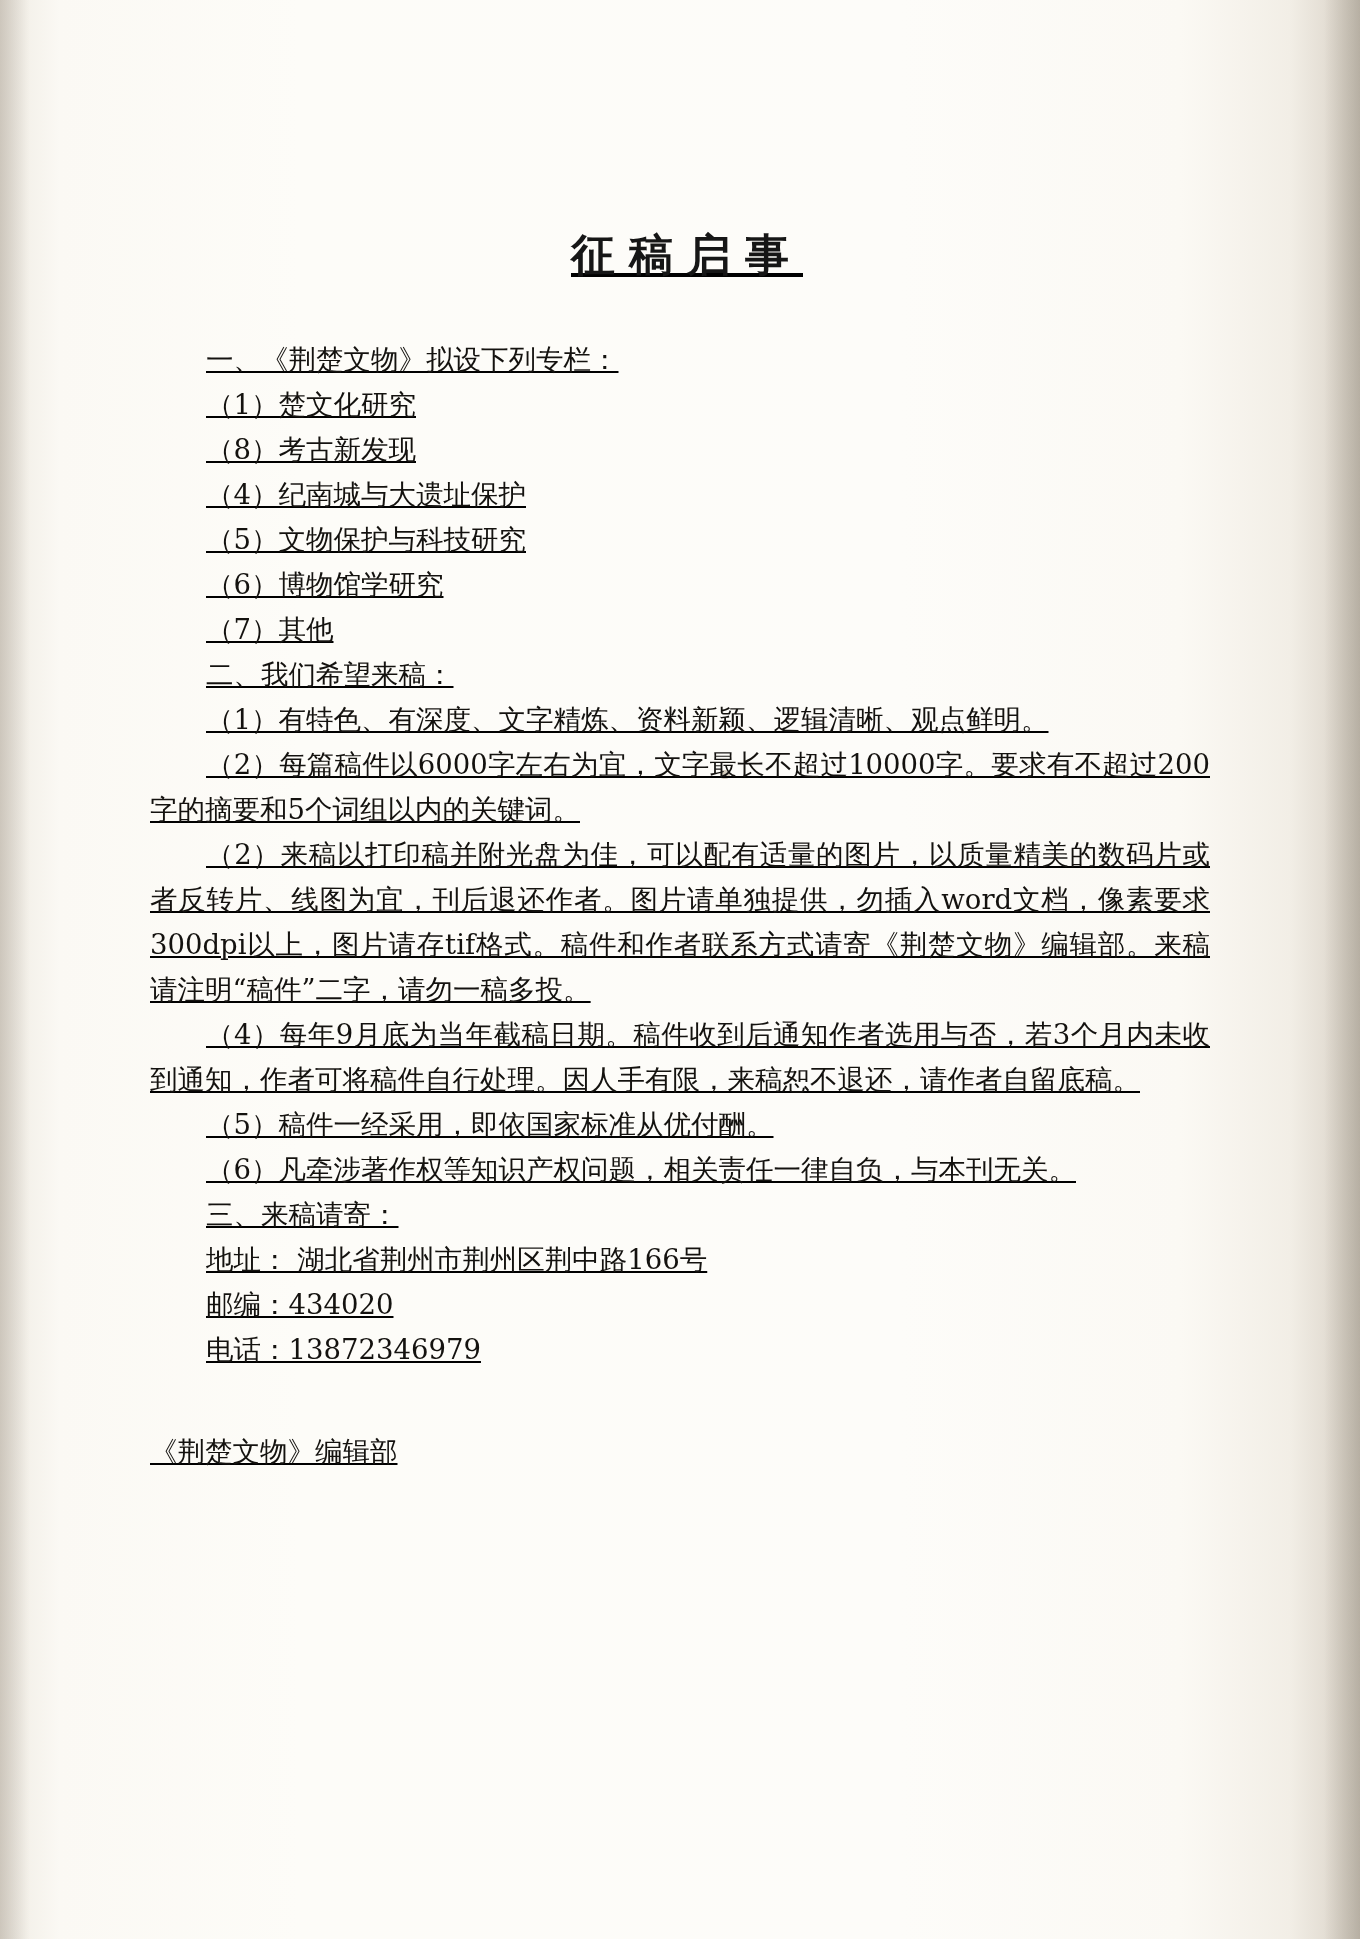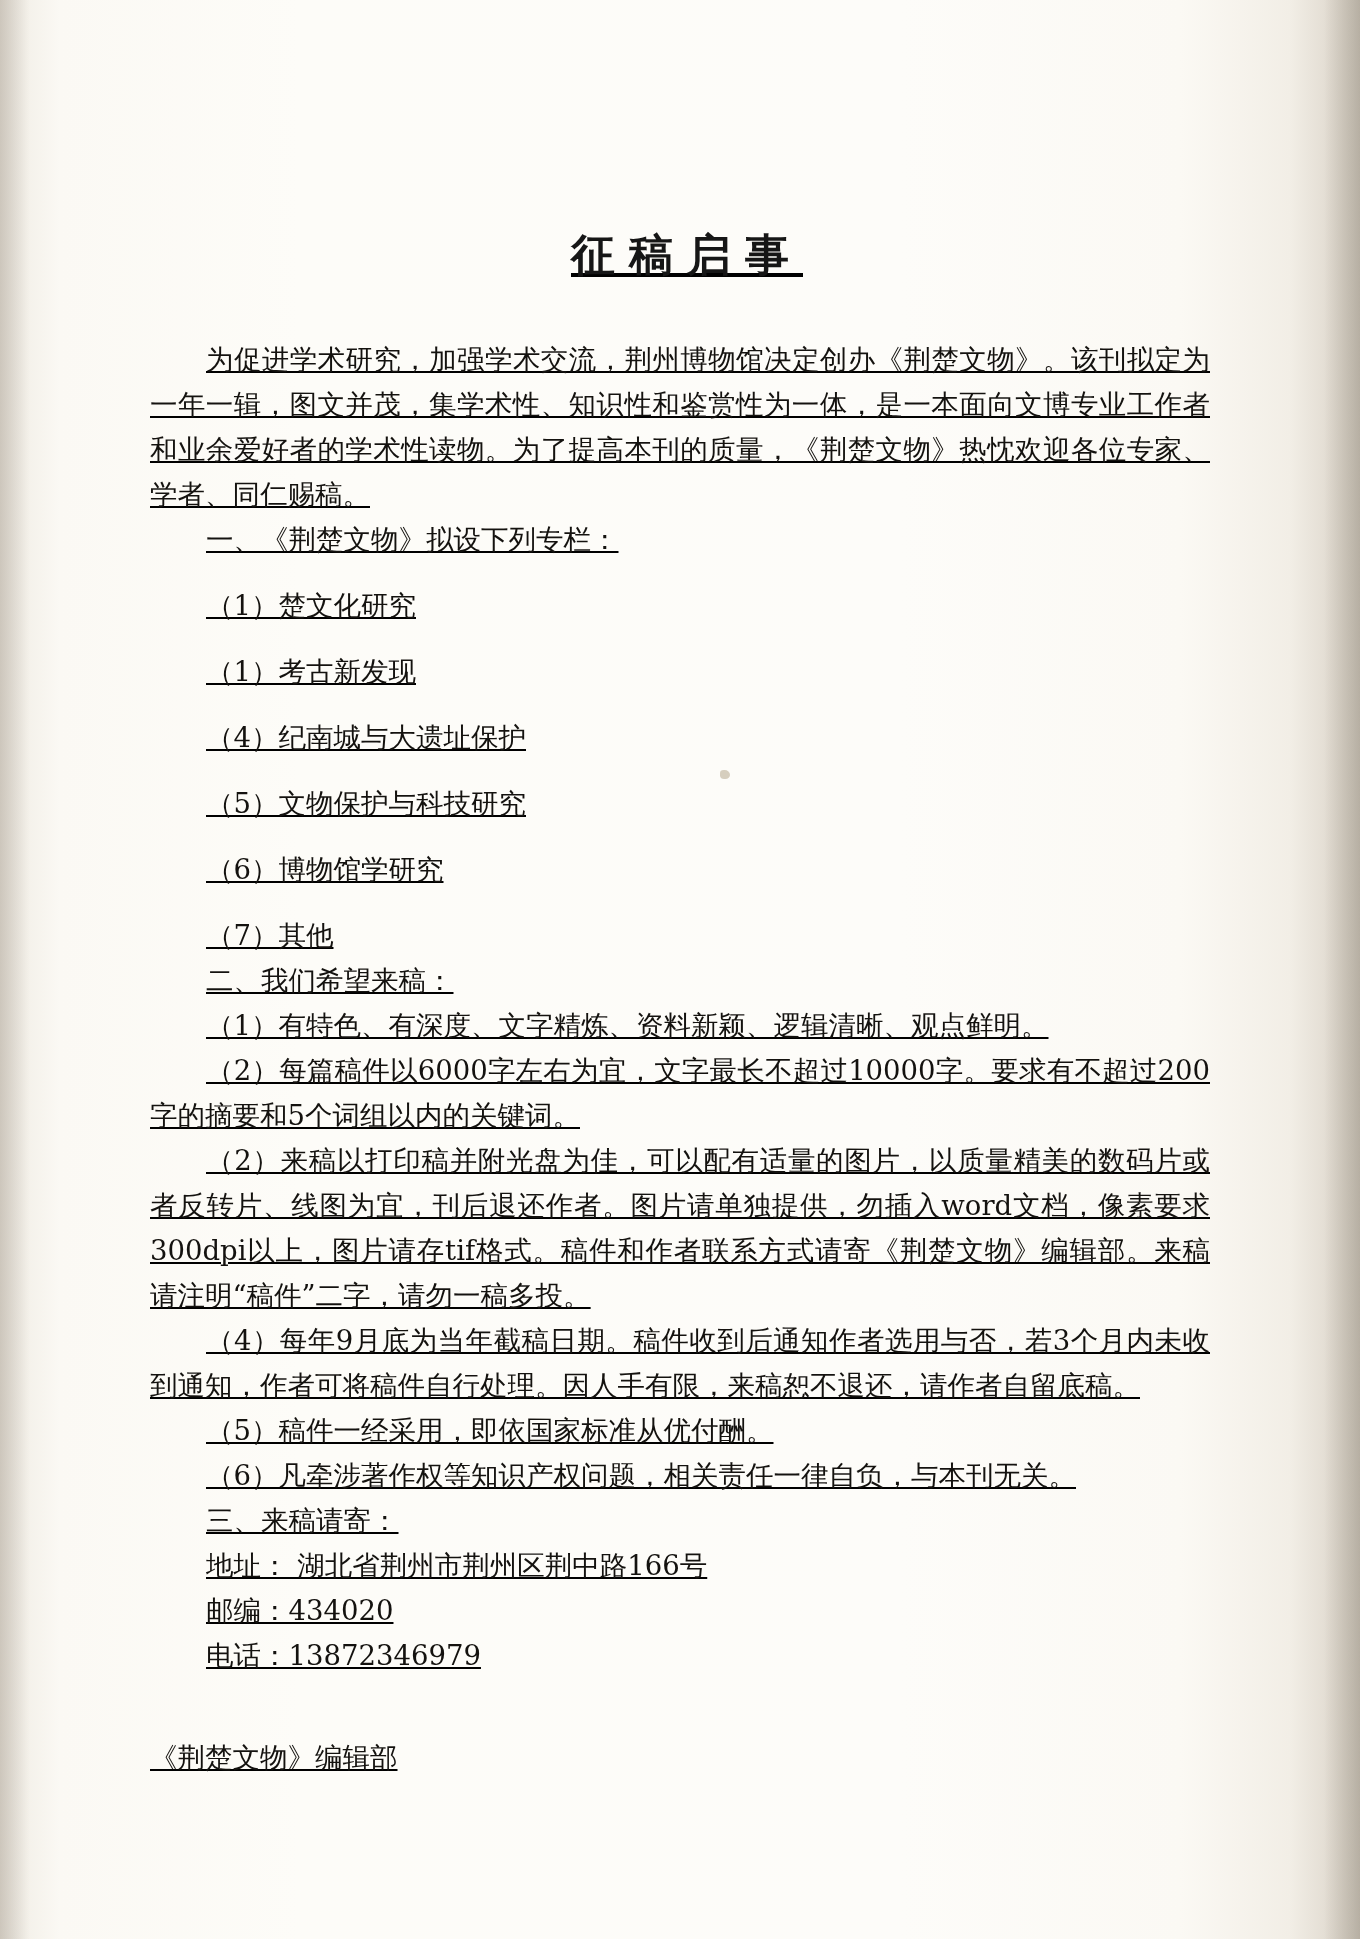--- a/index.html
+++ b/index.html
@@ -67,21 +67,21 @@
     line-height: 45px;
     text-align: justify;
     text-justify: inter-ideograph;
   }
 
   p {
     margin: 0;
   }
 
   .indent2 { text-indent: 56px; }
-  .indent-list { padding-left: 56px; text-indent: 0; margin-top: 21px; }
+  .indent-list { padding-left: 56px; text-indent: 0; }
   .indent-head { text-indent: 56px; }
 
   .addr-line {
     text-indent: 56px;
   }
 
   .signature {
     margin-top: 62px;
     text-align: left;
     padding-right: 122px;
@@ -108,25 +108,24 @@
   <div id="left-shadow"></div>
   <div id="edge-shadow"></div>
   <div class="speck"></div>
 
   <div id="content">
 
     <h1 class="doc-title">征稿启事</h1>
 
     <div class="body-block">
 
-      <p class="indent2">为促进学术研究，加强学术交流，荆州博物馆决定创办《荆楚文物》。该刊拟定为一年一辑，图文并茂，集学术性、知识性和鉴赏性为一体，是一本面向文博专业工作者和业余爱好者的学术性读物。为了提高本刊的质量，《荆楚文物》热忱欢迎各位专家、学者、同仁赐稿。</p>
 
       <p class="indent-head">一、《荆楚文物》拟设下列专栏：</p>
       <p class="indent-list">（1）楚文化研究</p>
-      <p class="indent-list">（1）考古新发现</p>
+      <p class="indent-list">（8）考古新发现</p>
       <p class="indent-list">（4）纪南城与大遗址保护</p>
       <p class="indent-list">（5）文物保护与科技研究</p>
       <p class="indent-list">（6）博物馆学研究</p>
       <p class="indent-list">（7）其他</p>
 
       <p class="indent-head">二、我们希望来稿：</p>
       <p class="indent2">（1）有特色、有深度、文字精炼、资料新颖、逻辑清晰、观点鲜明。</p>
       <p class="indent2">（2）每篇稿件以6000字左右为宜，文字最长不超过10000字。要求有不超过200字的摘要和5个词组以内的关键词。</p>
       <p class="indent2">（2）来稿以打印稿并附光盘为佳，可以配有适量的图片，以质量精美的数码片或者反转片、线图为宜，刊后退还作者。图片请单独提供，勿插入word文档，像素要求300dpi以上，图片请存tif格式。稿件和作者联系方式请寄《荆楚文物》编辑部。来稿请注明“稿件”二字，请勿一稿多投。</p>
       <p class="indent2">（4）每年9月底为当年截稿日期。稿件收到后通知作者选用与否，若3个月内未收到通知，作者可将稿件自行处理。因人手有限，来稿恕不退还，请作者自留底稿。</p>

